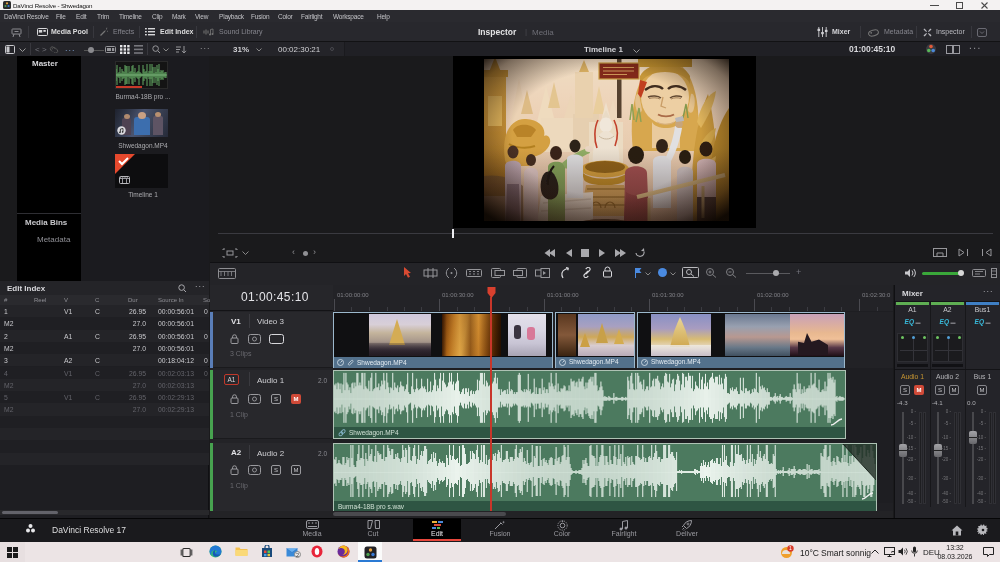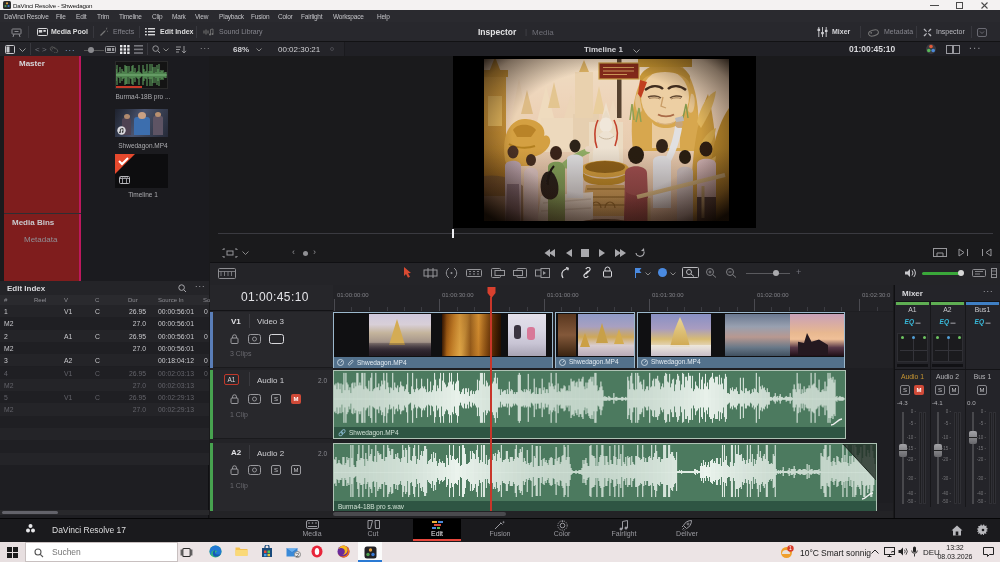--- a/index.html
+++ b/index.html
@@ -162,21 +162,21 @@
       <path d="M5.8 5.8L8 8" stroke="#96969a"></path>
     </svg>
   <svg class="ab" style="left:163px;top:6px" width="6" height="4" viewBox="0 0 6 4">
       <path d="M0.5 0.5L3 3L5.5 0.5" stroke="#888" fill="none"></path>
     </svg>
   <svg class="ab" style="left:176px;top:4px" width="11" height="8" viewBox="0 0 11 8">
       <path d="M0 1h5M0 3.5h4M0 6h3" stroke="#96969a"></path>
       <path d="M8 0v7M8 7l-2-2.2M8 7l2-2.2" stroke="#96969a" fill="none"></path>
     </svg>
   <span class="ab" style="left:200px;top:-1px;font-size:9px;color:#96969a;letter-spacing:1px">...</span>
-  <span class="ab" style="left:233px;top:3px;font-size:8px;color:#d0d0d4;font-weight:bold">68%</span>
+  <span class="ab" style="left:233px;top:3px;font-size:8px;color:#d0d0d4;font-weight:bold">31%</span>
   <svg class="ab" style="left:256px;top:6px" width="6" height="4" viewBox="0 0 6 4">
       <path d="M0.5 0.5L3 3L5.5 0.5" stroke="#888" fill="none"></path>
     </svg>
   <span class="ab" style="left:278px;top:3px;font-size:8px;color:#d0d0d4">00:02:30:21</span>
   <div class="ab" style="left:330px;top:5px;width:4px;height:4px;border-radius:50%;border:1px solid #48484e"></div>
 </div>
 <div class="ab" style="left:584px;top:45px;font-size:8px;color:#d2d2d6;font-weight:bold">Timeline 1</div>
 <svg class="ab" style="left:633px;top:49px" width="7" height="4" viewBox="0 0 7 4">
     <path d="M0.5 0.5L3.5 3.5L6.5 0.5" stroke="#999" fill="none"></path>
   </svg>
@@ -186,21 +186,21 @@
     <circle cx="6" cy="3.5" r="1.8" fill="#e05a3a"></circle>
     <circle cx="3.8" cy="7.5" r="1.8" fill="#58b858"></circle>
     <circle cx="8.2" cy="7.5" r="1.8" fill="#4a88d8"></circle>
   </svg>
 <svg class="ab" style="left:946px;top:45px" width="14" height="9" viewBox="0 0 14 9">
     <rect x="0.5" y="0.5" width="6" height="8" fill="none" stroke="#9a9aa0"></rect>
     <rect x="7.5" y="0.5" width="6" height="8" fill="none" stroke="#9a9aa0"></rect>
   </svg>
 <span class="ab" style="left:969px;top:40px;font-size:10px;color:#9a9aa0;letter-spacing:1.5px">...</span>
 
-<div class="ab" style="left:4px;top:56px;width:80px;height:225px;background:#7f1d1d;border-right:5px solid #be185d">
+<div class="ab" style="left:17px;top:56px;width:80px;height:225px;background:#000000;border-right:3px solid #be185d">
   <span class="ab" style="left:15px;top:3px;font-size:8px;color:#d6d6da;font-weight:bold">Master</span>
   <div class="ab" style="left:0;top:157px;width:80px;height:1px;background:#2e2e33"></div>
   <span class="ab" style="left:8px;top:162px;font-size:8px;color:#c9c9cd;font-weight:bold">Media Bins</span>
   <span class="ab" style="left:20px;top:179px;font-size:8px;color:#909096">Metadata</span>
 </div>
 
 <div class="ab" style="left:81px;top:56px;width:128px;height:225px;background:#1b1b1f">
   <div class="ab" style="left:34px;top:5px;width:53px;height:28px;background:#141414;border:1px solid #2a2a2a">
     <svg width="51" height="26" viewBox="0 0 51 26">
         <path d="M0 7V19M1 3V23M2 11V15M3 10V16M4 5V21M5 11V15M6 7V19M7 9V17M8 10V16M9 3V23M10 4V22M11 4V22M12 11V15M13 4V22M14 10V16M15 9V17M16 4V22M17 3V23M18 10V16M19 6V20M20 11V15M21 10V16M22 9V17M23 3V23M24 10V16M25 11V15M26 12V14M27 3V23M28 7V19M29 10V16M30 9V17M31 2V24M32 11V15M33 9V17M34 2V24M35 9V17M36 2V24M37 5V21M38 11V15M39 5V21M40 10V16M41 3V23M42 7V19M43 2V24M44 10V16M45 8V18M46 9V17M47 8V18M48 11V15M49 10V16M50 10V16" stroke="#62a862" stroke-width="1" fill="none"></path>
@@ -967,27 +967,20 @@
 <div class="ab" style="left:0;top:542px;width:1000px;height:20px;background:#ece4e5">
   <div class="ab" style="left:0;top:0;width:25px;height:20px;background:#e7dfe0"></div>
   <svg class="ab" style="left:7px;top:5px" width="11" height="11" viewBox="0 0 11 11">
       <g fill="#1a1a1a">
         <rect x="0" y="0" width="5" height="5"></rect>
         <rect x="6" y="0" width="5" height="5"></rect>
         <rect x="0" y="6" width="5" height="5"></rect>
         <rect x="6" y="6" width="5" height="5"></rect>
       </g>
     </svg>
-  <div class="ab" style="left:25px;top:0;width:153px;height:20px;background:#fff;border:1px solid #c8c0c0">
-    <svg class="ab" style="left:8px;top:5px" width="10" height="10" viewBox="0 0 10 10">
-        <circle cx="4" cy="4" r="3" fill="none" stroke="#555" stroke-width="1.1"></circle>
-        <path d="M6.3 6.3L9 9" stroke="#555" stroke-width="1.1"></path>
-      </svg>
-    <span class="ab" style="left:26px;top:4px;font-size:8.5px;color:#757575">Suchen</span>
-  </div>
   <div class="ab" style="left:358px;top:0;width:24px;height:20px;background:#fbfbfb;border-bottom:2px solid #2a7ad4"></div>
     <svg class="ab" style="left:180px;top:4px" width="13" height="13" viewBox="0 0 13 13">
       <rect x="2.8" y="2.5" width="7.4" height="8" rx="1" fill="none" stroke="#2a2a2a" stroke-width="1.1"></rect>
       <path d="M11.8 3.5v6M1.2 3.5v6" stroke="#2a2a2a"></path>
     </svg>
     <svg class="ab" style="left:209px;top:3px" width="13" height="13" viewBox="0 0 13 13">
       <circle cx="6.5" cy="6.5" r="6" fill="#35ba78"></circle>
       <path d="M0.5 6.5a6 6 0 0112 0c0 2-1.5 3.5-3.5 3.5-1.6 0-2.4-.8-2.4-1.8 0-.9.7-1.4 1.6-1.4-.3-.8-1.2-1.5-2.6-1.5-1.9 0-3.4 1.4-3.4 3.6 0 .6.1 1.2.3 1.7A6 6 0 01.5 6.5z" fill="#2178d4"></path>
       <path d="M6.6 11.7c2.9 0 5-1.7 5.8-3.8-.7 1-1.8 1.6-3.3 1.6-2 0-3.2-1.2-3.2-2.6 0-.8.4-1.4 1-1.8-2 .2-3.2 1.5-3.2 3.3 0 1.9 1.3 3.3 2.9 3.3z" fill="#1559b8"></path>
     </svg>

